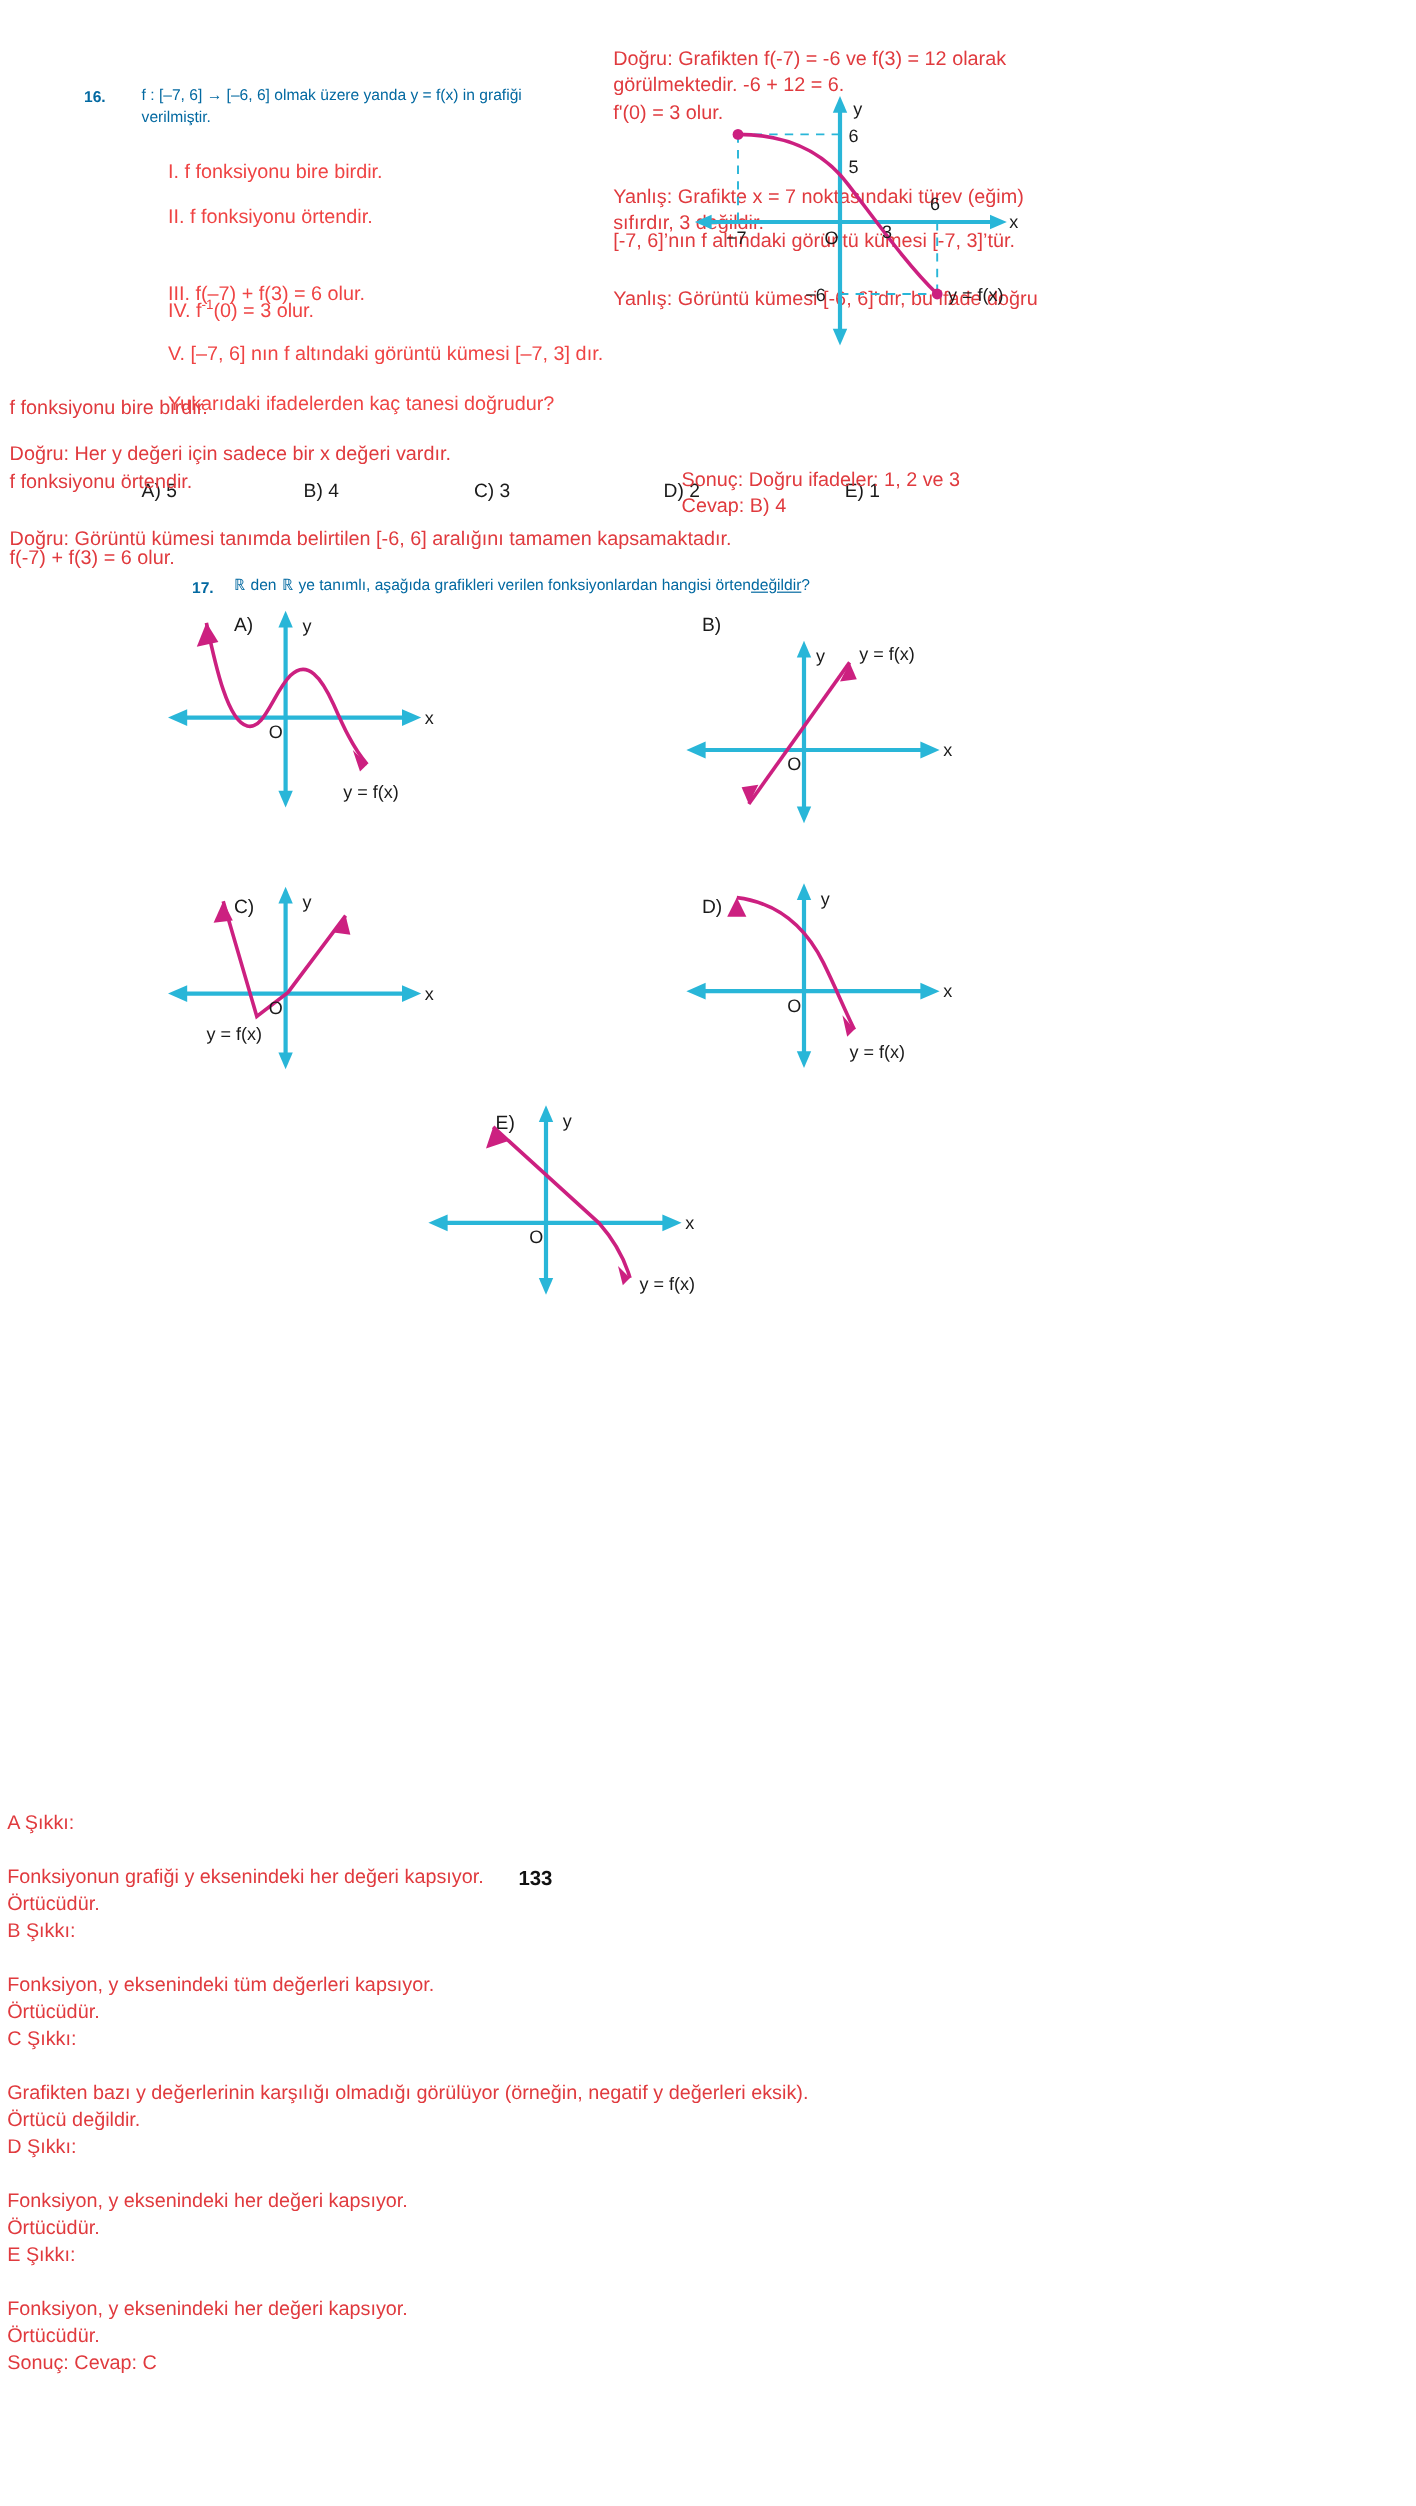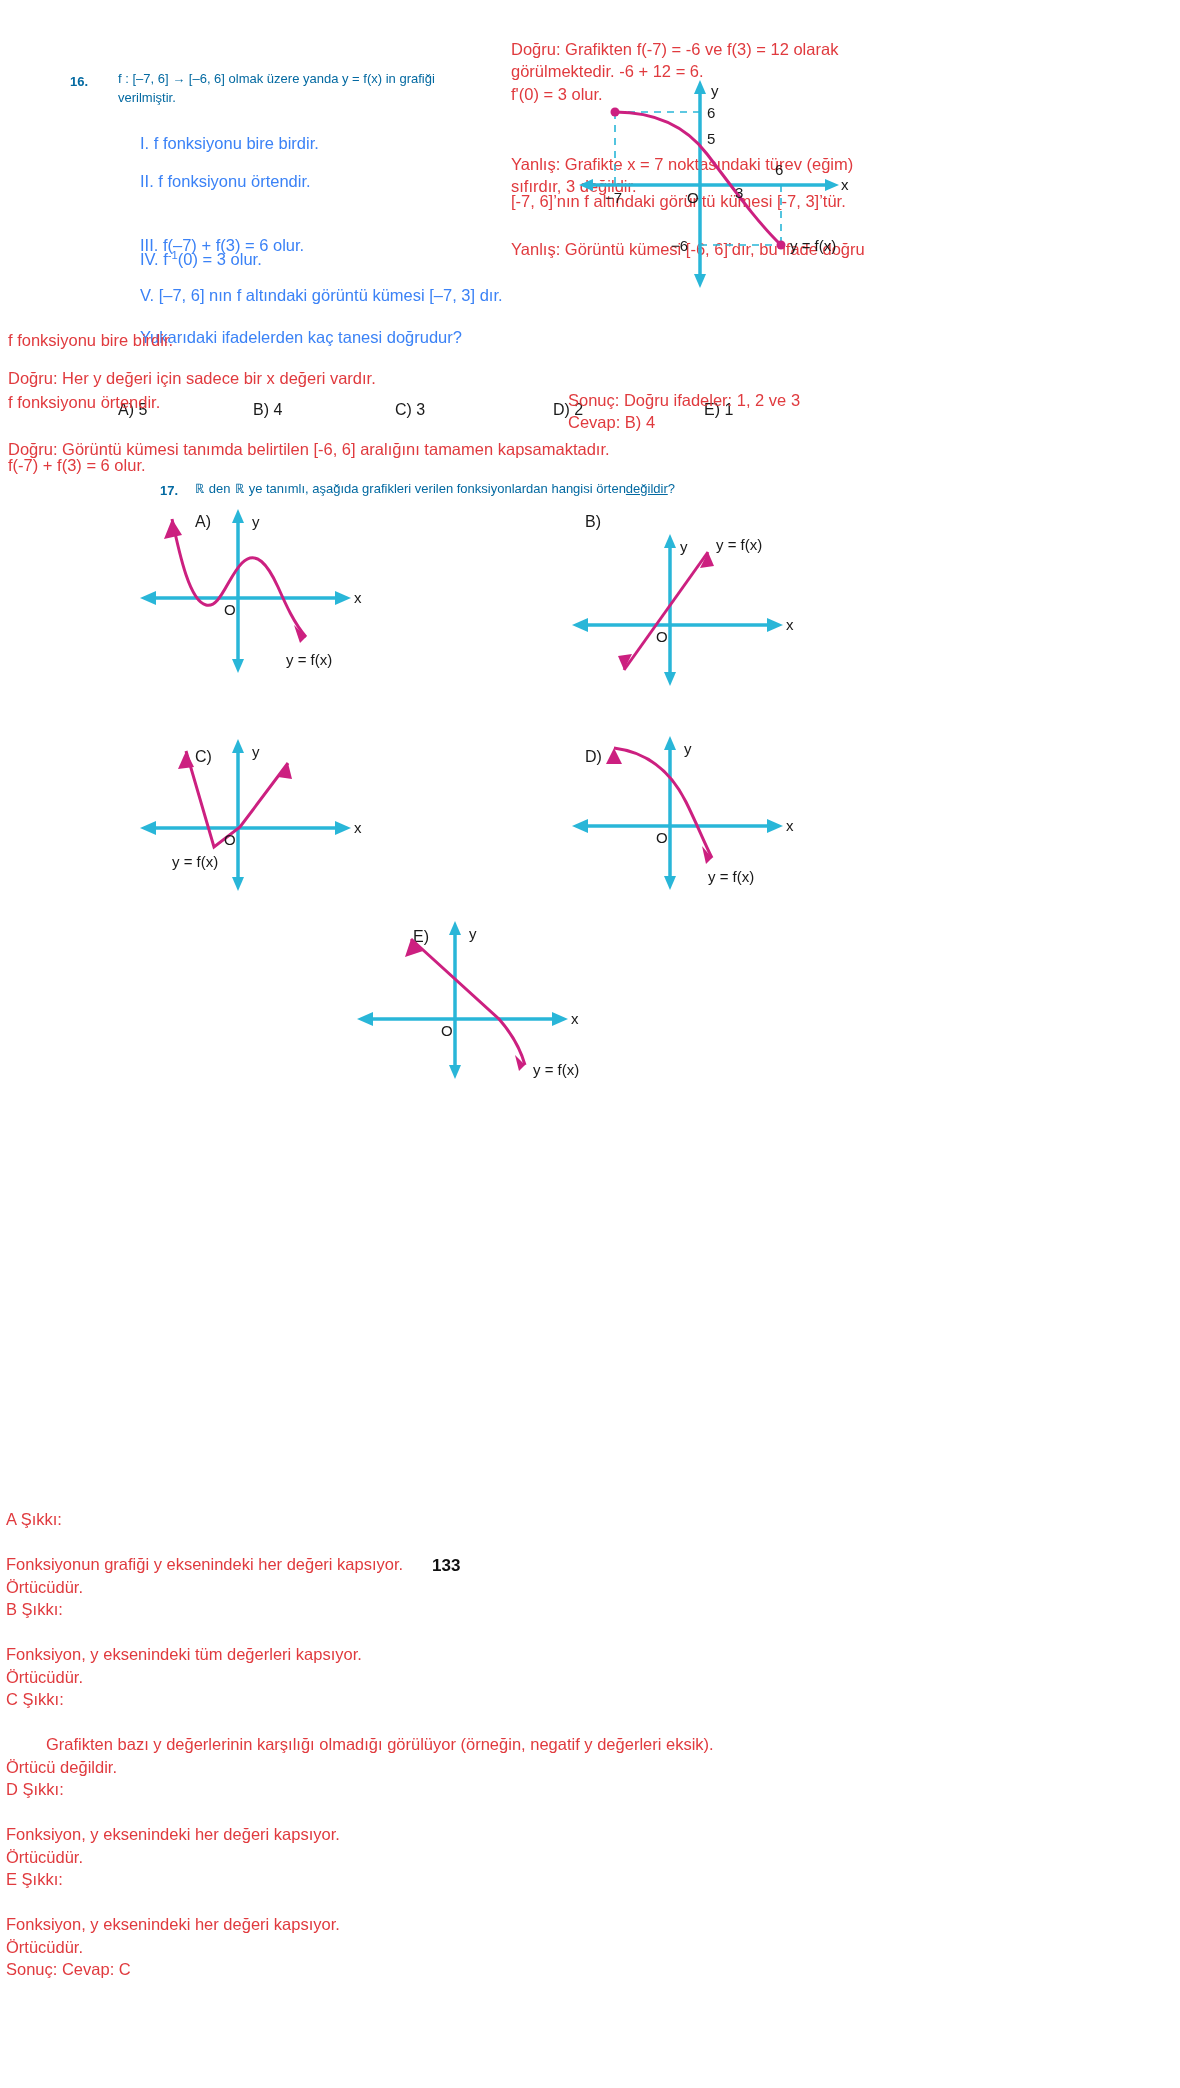--- a/index.html
+++ b/index.html
@@ -5,21 +5,21 @@
   html,body{margin:0;padding:0;}
   body{
     width:1180px;height:2088px;background:#ffffff;
     font-family:"Liberation Sans", sans-serif;
     position:relative;overflow:hidden;
     -webkit-font-smoothing:antialiased;
   }
   .abs{position:absolute;}
   .q-num{font-weight:bold;}
   .qtext{font-size:13px;line-height:1.45;color:#0369a1;}
-  .roman{font-size:16.5px;color:#3b82f6;}
+  .roman{font-size:16.5px;color:#ef4444;}
   .redtext{font-size:16.5px;color:#e03a3e;line-height:1.35;}
   .opt{font-size:16px;color:#1a1a1a;}
   .axlbl{font-size:15px;color:#1a1a1a;}
   .pagenum{font-size:17px;font-weight:bold;color:#111;}
   sup{font-size:0.68em;vertical-align:super;}
   .uline{text-decoration:underline;}
   svg{display:block;overflow:visible;}
 </style>
 </head>
 <body>
@@ -291,21 +291,21 @@
 </div>
 <div class="abs" style="left:6px;top:1643px;">
   <span class="redtext">Fonksiyon, y eksenindeki tüm değerleri kapsıyor.</span>
 </div>
 <div class="abs" style="left:6px;top:1666px;">
   <span class="redtext">Örtücüdür.</span>
 </div>
 <div class="abs" style="left:6px;top:1688px;">
   <span class="redtext">C Şıkkı:</span>
 </div>
-<div class="abs" style="left:6px;top:1733px;margin-left:40px;">
+<div class="abs" style="left:6px;top:1733px;">
   <span class="redtext">Grafikten bazı y değerlerinin karşılığı olmadığı görülüyor (örneğin, negatif y değerleri eksik).</span>
 </div>
 <div class="abs" style="left:6px;top:1756px;">
   <span class="redtext">Örtücü değildir.</span>
 </div>
 <div class="abs" style="left:6px;top:1778px;">
   <span class="redtext">D Şıkkı:</span>
 </div>
 <div class="abs" style="left:6px;top:1823px;">
   <span class="redtext">Fonksiyon, y eksenindeki her değeri kapsıyor.</span>

